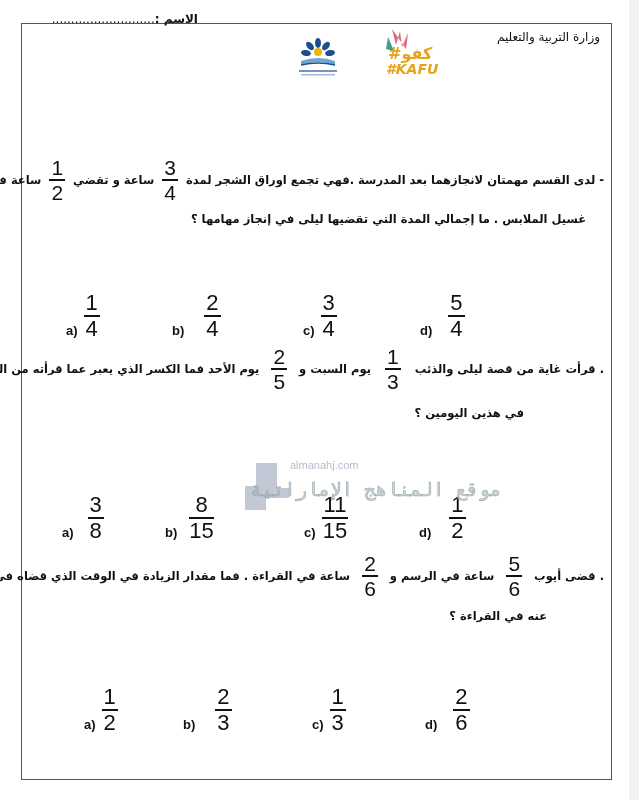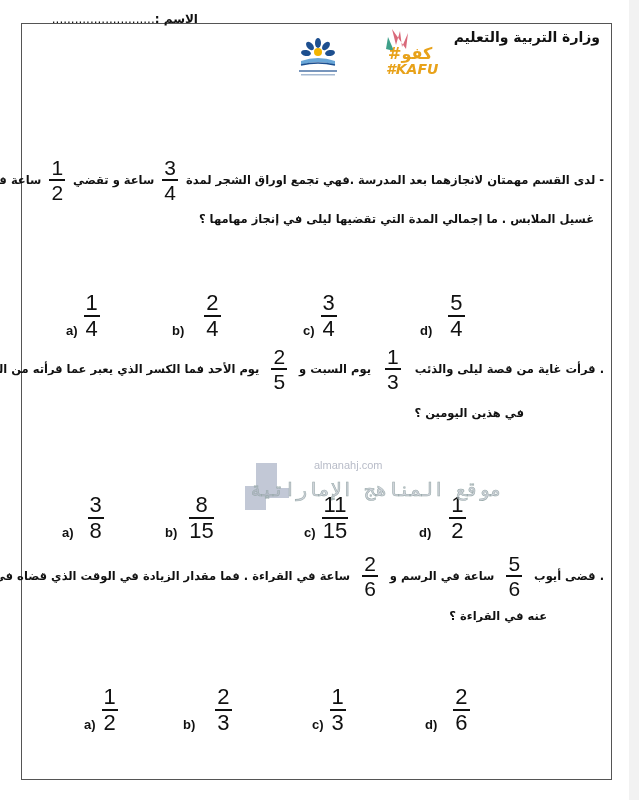--- a/index.html
+++ b/index.html
@@ -15,21 +15,21 @@
   }
   .sheet {
     position: absolute; left: 21px; top: 23px; width: 591px; height: 757px;
     border: 1.5px solid #555; box-sizing: border-box; background: #fff;
   }
 
   
   .hdr-right {
     position: absolute; right: 39px; top: 30px; width: 150px;
     text-align: right; direction: rtl;
-    font-family: "DejaVu Sans", sans-serif; font-weight: bold; font-size: 14px;
+    font-family: "DejaVu Sans", sans-serif; font-weight: normal; font-size: 12px;
     line-height: 15px;
   }
   .hdr-right div { white-space: nowrap; }
 
   
   .hdr-left {
     position: absolute; left: 48px; top: 12px; width: 150px;
     direction: rtl; text-align: right;
     font-weight: bold; font-size: 12px; line-height: 15px;
   }
@@ -64,21 +64,20 @@
   .opt .lbl { font-weight: bold; font-size: 13px; margin-right: 6px; padding-bottom: 2px; }
   .opt .frac { margin: 0; font-size: 22px; line-height: 22px; }
 
   .watermark {
     position: absolute; left: 243px; top: 458px; width: 130px; height: 70px;
     pointer-events: none;
   }
   .wm-text {
     position: absolute; left: 290px; top: 459px; font-size: 11px; color: #b8bcc8;
     font-family: "Liberation Sans", sans-serif;
-    margin-left: 24px;
   }
   .wm-ar {
     position: absolute; left: 250px; top: 478px; font-size: 19px; color: rgba(170,175,190,0.55);
     direction: rtl; font-family: Liberation Mono, monospace; white-space: nowrap;
     -webkit-text-stroke: 0.6px #9aa;
   }
 </style>
 </head>
 <body>
 
@@ -118,21 +117,21 @@
 </svg>
 
 <div class="q-line" style="top:157px;">
   <span>-</span>
   <span>لدى القسم مهمتان لانجازهما بعد المدرسة .فهي تجمع اوراق الشجر لمدة</span>
   <span class="frac"><span class="num">3</span><span class="den">4</span></span>
   <span>ساعة  و تقضي</span>
   <span class="frac"><span class="num">1</span><span class="den">2</span></span>
   <span>ساعة في</span>
 </div>
-<div class="q-line" style="top:212px; right:45px;">غسيل الملابس . ما إجمالي المدة التي تقضيها ليلى في إنجاز مهامها ؟</div>
+<div class="q-line" style="top:212px; right:53px;">غسيل الملابس . ما إجمالي المدة التي تقضيها ليلى في إنجاز مهامها ؟</div>
 
 <div class="opt" style="left:66px; top:292px;">
   <span class="lbl">a)</span>
   <span class="frac">
       <span class="num">1</span>
       <span class="den">4</span>
     </span>
 </div>
 <div class="opt" style="left:172px; top:292px;">
   <span class="lbl" style="margin-right:20px;">b)</span>

